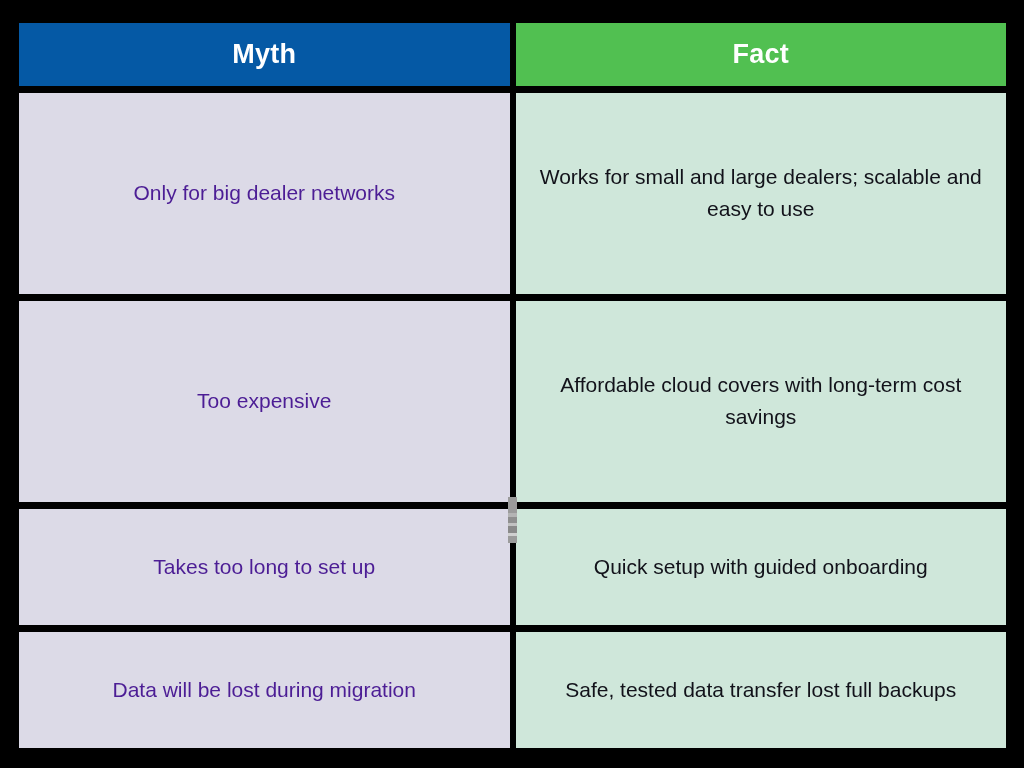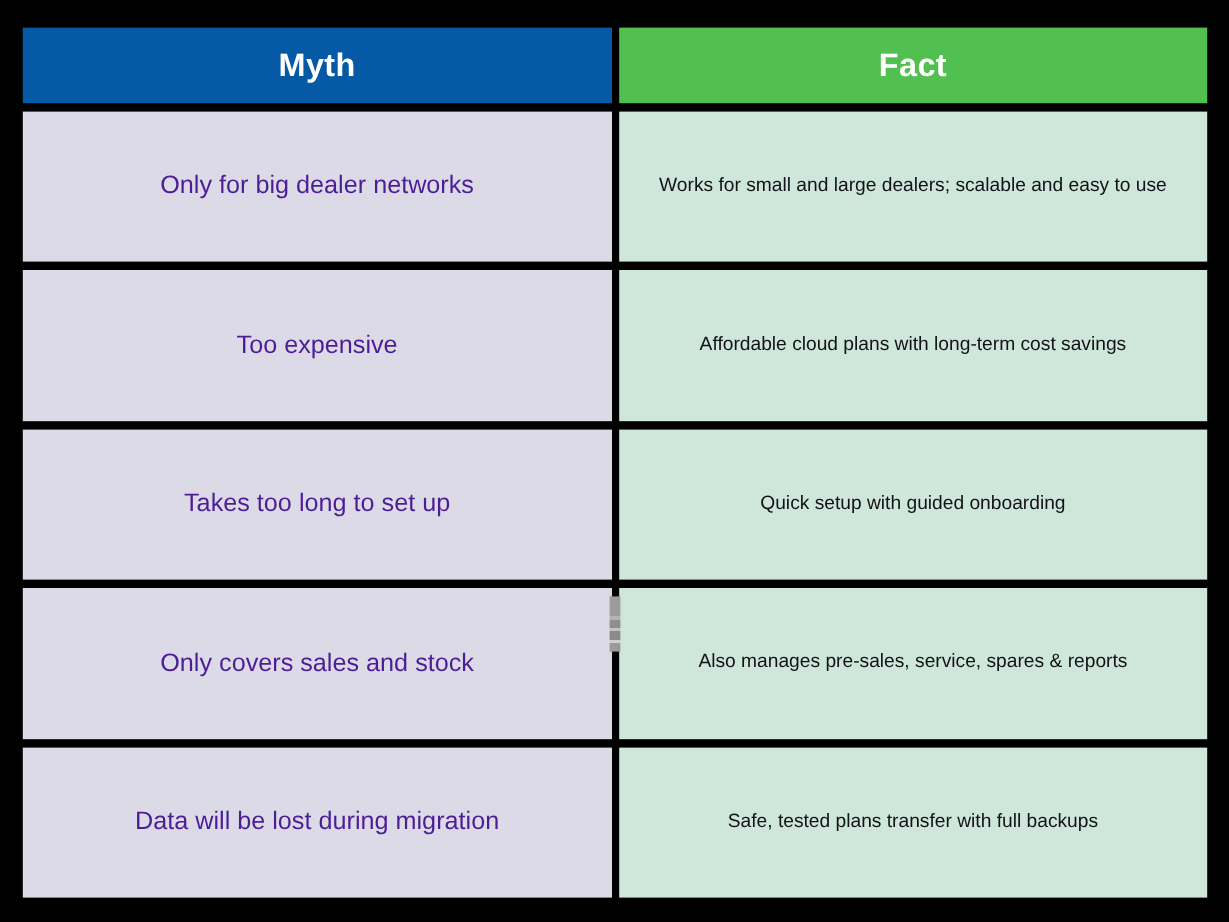--- a/index.html
+++ b/index.html
@@ -53,21 +53,21 @@
   
   .cell-myth {
     background: #dcdae7;
     color: #4c1d95;
     font-size: 21px;
     line-height: 1.55;
   }
   .cell-fact {
     background: #cfe7da;
     color: #12121a;
-    font-size: 16px;
+    font-size: 21px;
     line-height: 1.55;
   }
 
   
   .gutter-artifact {
     position: absolute;
     left: 508px;
     top: 497px;
     width: 9px;
     height: 46px;
@@ -97,38 +97,34 @@
     </thead>
     <tbody>
 
       <tr>
         <td class="cell-myth">Only for big dealer networks</td>
         <td class="cell-fact">Works for small and large dealers; scalable and easy to use</td>
       </tr>
 
       <tr>
         <td class="cell-myth">Too expensive</td>
-        <td class="cell-fact">Affordable cloud plans with long-term cost savings</td>
+        <td class="cell-fact">Affordable cloud covers with long-term cost savings</td>
       </tr>
 
       <tr>
         <td class="cell-myth">Takes too long to set up</td>
         <td class="cell-fact">Quick setup with guided onboarding</td>
       </tr>
 
 
 
-      <tr>
-        <td class="cell-myth">Only covers sales and stock</td>
-        <td class="cell-fact">Also manages pre-sales, service, spares &amp; reports</td>
-      </tr>
 
       <tr>
         <td class="cell-myth">Data will be lost during migration</td>
-        <td class="cell-fact">Safe, tested plans transfer with full backups</td>
+        <td class="cell-fact">Safe, tested data transfer lost full backups</td>
       </tr>
 
     </tbody>
   </table>
 
   <div class="gutter-artifact"></div>
 
 </div>
 
 </body></html>

